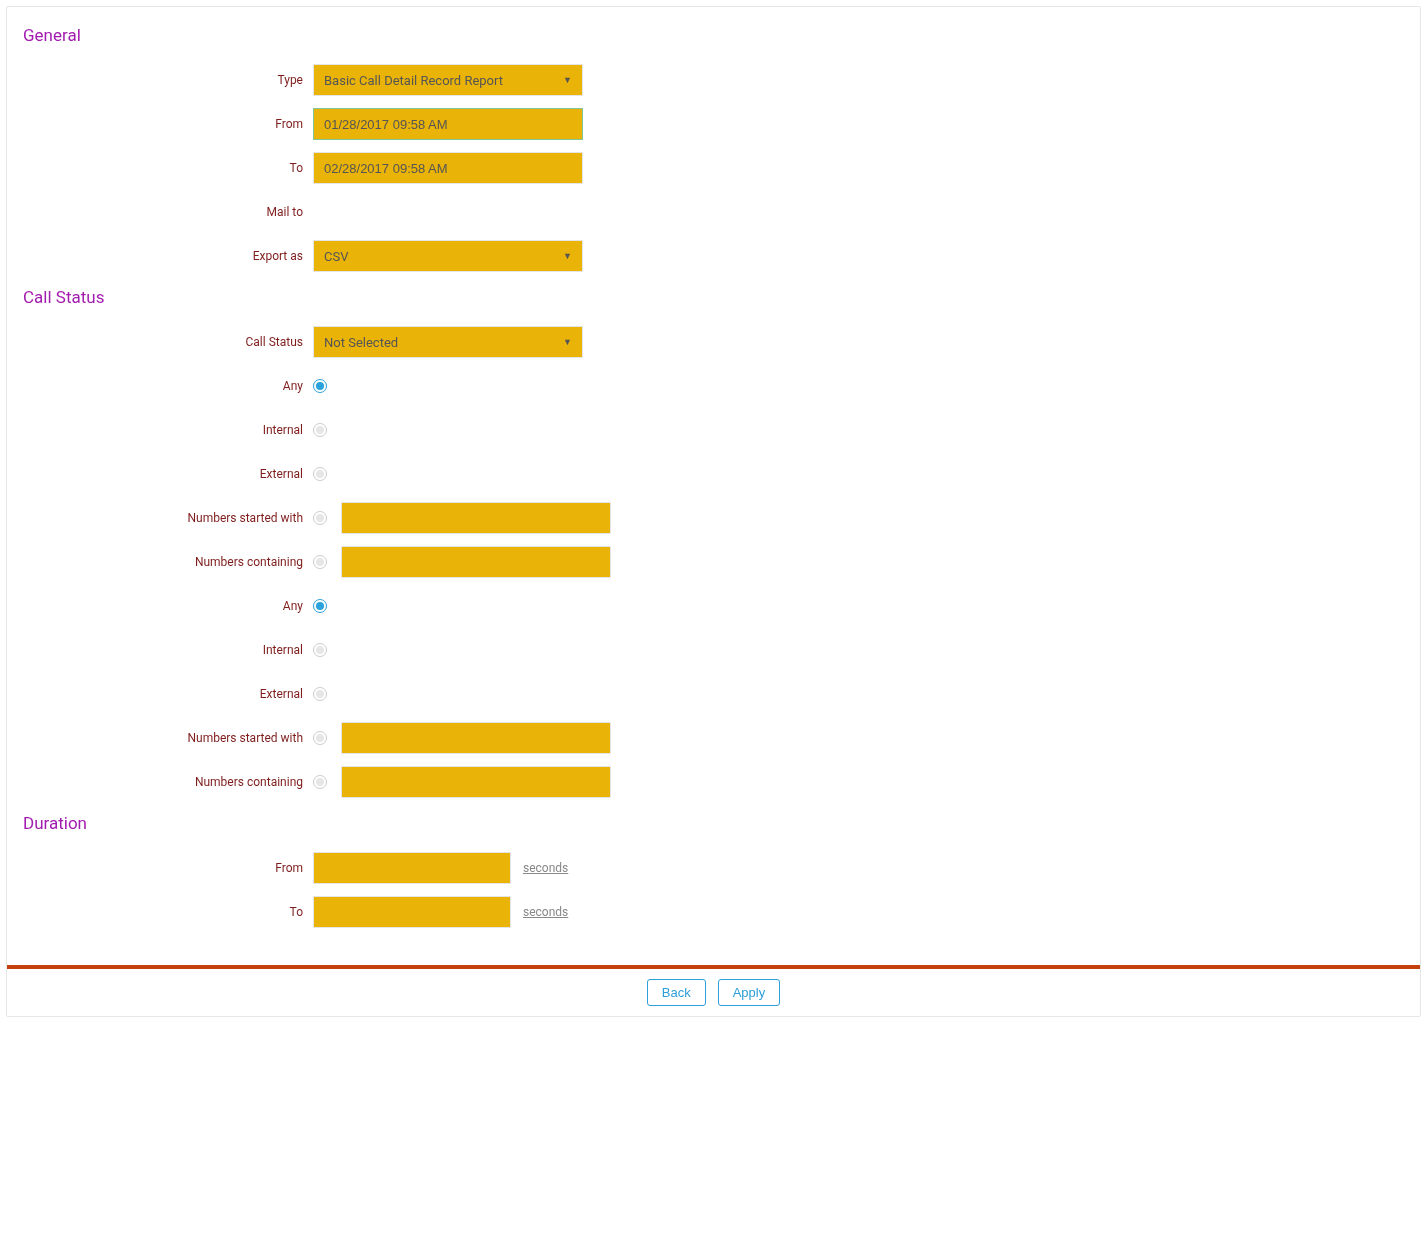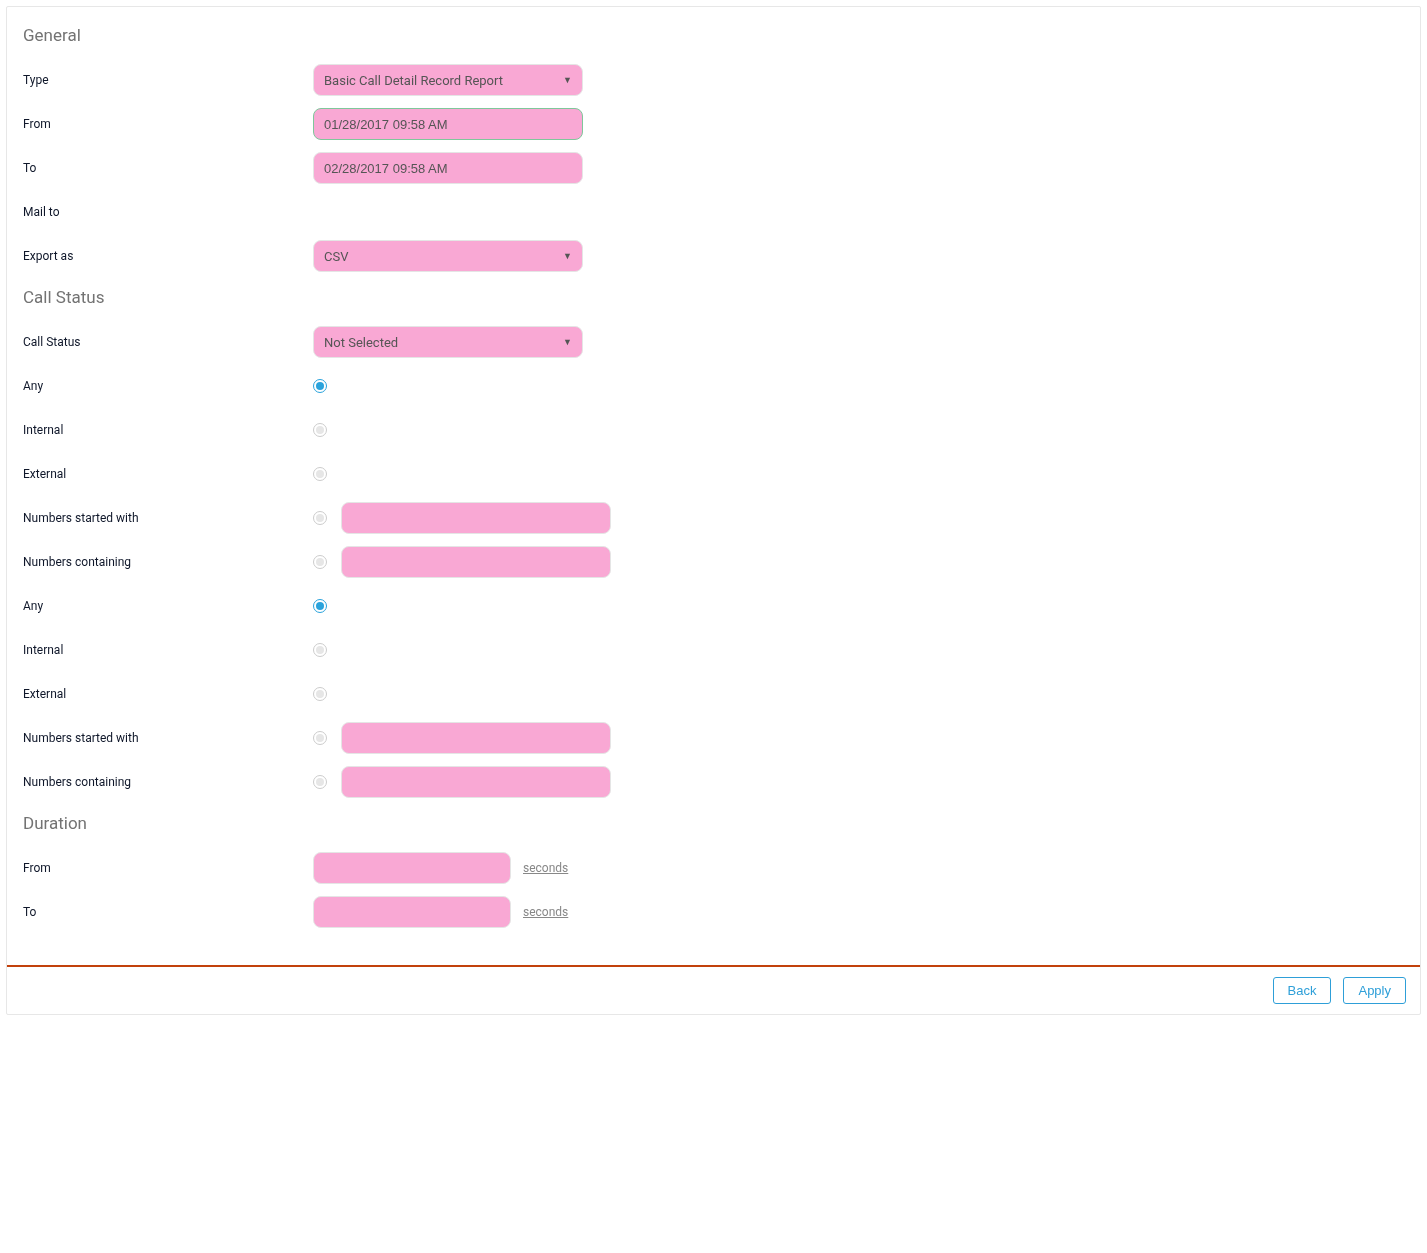--- a/index.html
+++ b/index.html
@@ -14,53 +14,54 @@
   .panel {
     border: 1px solid #e7e7e7;
     border-radius: 2px;
     background: #fff;
   }
   .panel-body {
     padding: 8px 16px 30px 16px;
   }
   .section-title {
     font-size: 17px;
-    color: #737373;
+    color: #a21caf;
     margin: 10px 0 14px 0;
     font-weight: 400;
   }
   .form-row {
     display: flex;
     align-items: center;
     min-height: 42px;
     margin-bottom: 2px;
   }
   .form-label {
     width: 290px;
+    text-align: right;
     font-size: 12px;
-    color: #0f172a;
+    color: #7f1d1d;
     padding-right: 10px;
     flex-shrink: 0;
   }
   .form-control-wrap {
     width: 270px;
     display: flex;
     align-items: center;
   }
   .wide { width: 270px; }
   .narrow { width: 170px; }
   .input, .select {
     width: 100%;
     height: 32px;
     border: 1px solid #e5e5e5;
-    border-radius: 8px;
+    border-radius: 0;
     padding: 0 10px;
     font-size: 13px;
     color: #555;
-    background: #f9a8d4;
+    background: #eab308;
     outline: none;
   }
   .input.highlight-green { border-color: #7fc79b; }
   .input.highlight-blue  { border-color: #99bde8; }
   .select {
     position: relative;
     display:flex;
     align-items:center;
     justify-content: space-between;
     cursor: pointer;
@@ -103,24 +104,24 @@
   }
   .checkbox {
     width:14px;height:14px;
     border:1px solid #ccc;
     border-radius:2px;
     background:#f3f3f3;
     cursor:pointer;
     flex-shrink:0;
   }
   .footer {
-    border-top: 2px solid #c2410c;
+    border-top: 4px solid #c2410c;
     padding: 10px 14px;
     display:flex;
-    justify-content:flex-end;
+    justify-content:center;
     gap:12px;
   }
   .btn {
     border:1px solid #2e9fd8;
     color:#2e9fd8;
     background:#fff;
     border-radius:3px;
     padding: 5px 14px;
     font-size: 13px;
     cursor:pointer;

